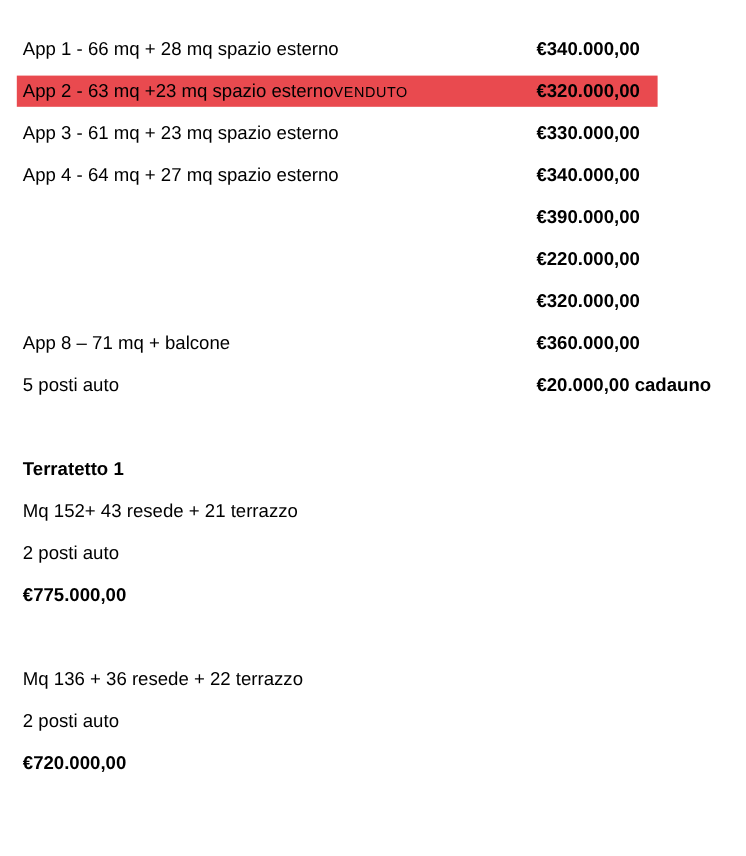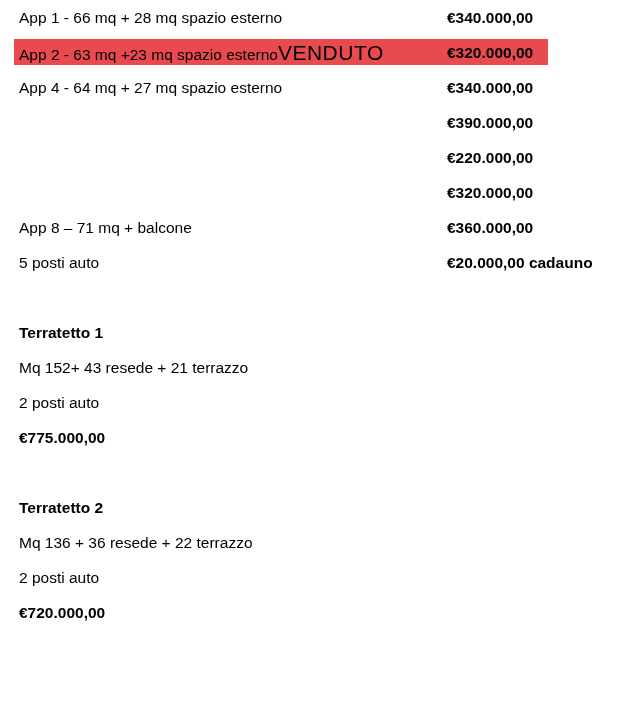--- a/index.html
+++ b/index.html
@@ -4,20 +4,21 @@
 <style>
   html, body { margin: 0; padding: 0; background: #ffffff; }
   .page {
     position: relative;
     width: 622px;
     height: 713px;
     background: #ffffff;
     font-family: "Liberation Sans", "DejaVu Sans", sans-serif;
     font-size: 15.5px;
     color: #000000;
+    padding-top: 24px;
     box-sizing: border-box;
     overflow: hidden;
   }
   .row {
     position: relative;
     height: 35px;
   }
   .label {
     position: absolute;
     left: 19px;
@@ -42,40 +43,44 @@
   .band {
     position: absolute;
     left: 14px;
     top: 4px;
     width: 534px;
     height: 26px;
     background: #e94a4f;
     z-index: 0;
   }
   .venduto {
-    font-size: 21px;
+    font-size: 12px;
     letter-spacing: 0.5px;
   }
 </style>
 </head>
 <body>
 
 <div class="page">
 
   <div class="row">
     <span class="label">App 1 - 66 mq + 28 mq spazio esterno</span>
     <span class="price">€340.000,00</span>
   </div>
 
   <div class="row">
     <div class="band" style="background: rgb(233, 74, 79);"></div>
     <span class="label"><span>App 2 - 63 mq +23 mq spazio esterno</span><span class="venduto">VENDUTO</span></span>
     <span class="price">€320.000,00</span>
   </div>
 
+  <div class="row">
+    <span class="label">App 3 - 61 mq + 23 mq spazio esterno</span>
+    <span class="price">€330.000,00</span>
+  </div>
 
   <div class="row">
     <span class="label">App 4 - 64 mq + 27 mq spazio esterno</span>
     <span class="price">€340.000,00</span>
   </div>
 
   <div class="row">
     <span class="price">€390.000,00</span>
   </div>
 
@@ -108,23 +113,20 @@
   <div class="row">
     <span class="label">2 posti auto</span>
   </div>
   <div class="row">
     <span class="label price-left">€775.000,00</span>
   </div>
 
   <div class="row"></div>
 
   <div class="row">
-    <span class="label bold">Terratetto 2</span>
-  </div>
-  <div class="row">
     <span class="label">Mq 136 + 36 resede + 22 terrazzo</span>
   </div>
   <div class="row">
     <span class="label">2 posti auto</span>
   </div>
   <div class="row">
     <span class="label price-left">€720.000,00</span>
   </div>
 
 </div>

